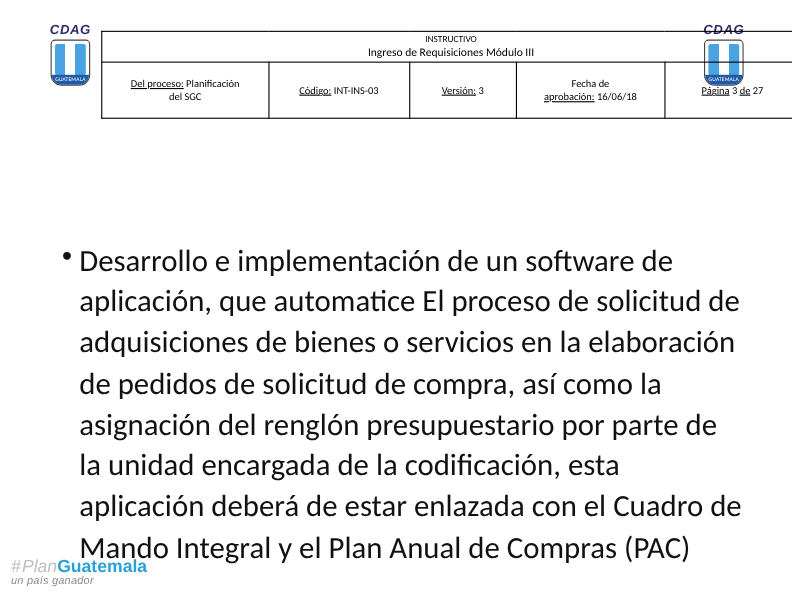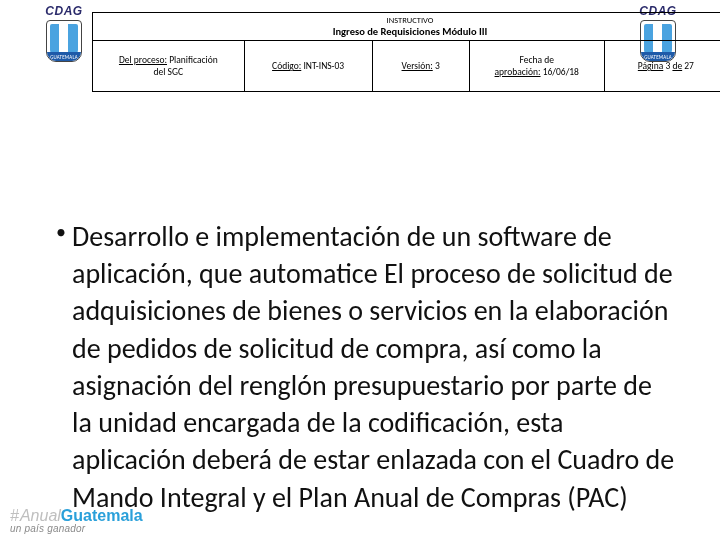--- a/index.html
+++ b/index.html
@@ -1,20 +1,20 @@
 <!DOCTYPE html>
 <html><head>
 <meta charset="utf-8">
 <style>
   * { box-sizing: border-box; margin: 0; padding: 0; }
   html, body { width: 720px; height: 540px; font-family: Calibri, Arial, sans-serif; background: #fff; color: #111; }
   .slide { position: relative; width: 720px; height: 540px; background: #fff; overflow: hidden; }
 
   
-  .header-band { position: absolute; top: 0; left: 0; right: 0; height: 76px; }
+  .header-band { position: absolute; top: 16px; left: 0; right: 0; height: 76px; }
   .logo { position: absolute; top: 4px; width: 44px; text-align: center; }
   .logo.left  { left: 42px; }
   .logo.right { right: 40px; }
   .logo .word { font-family: "Arial Black", Arial, sans-serif; font-weight: 900; font-style: italic; font-size: 12px; letter-spacing: 0.5px; color: #2b2b6b; }
   .shield {
     margin: 2px auto 0; width: 36px; height: 42px; border: 1.5px solid #444; border-radius: 4px 4px 10px 10px;
     background: #fff; position: relative; overflow: hidden;
   }
   .shield::before {
     content: ""; position: absolute; inset: 3px; border-radius: 2px 2px 8px 8px;
@@ -26,21 +26,21 @@
   }
 
   
   .doc-table {
     position: absolute; top: 12px; left: 92px; width: 636px;
     border-collapse: collapse; font-size: 9.5px; color: #000;
   }
   .doc-table th, .doc-table td { border: 1px solid #000; padding: 13px 6px; text-align: center; vertical-align: middle; }
   .doc-table .top-row td { padding: 2px 6px; }
   .doc-table .instructivo { font-size: 8.5px; }
-  .doc-table .subtitle { font-weight: 700; font-size: 10.5px; }
+  .doc-table .subtitle { font-weight: 400; font-size: 10.5px; }
   .doc-table tr.meta td { height: 34px; }
   .u { text-decoration: underline; }
 
   
   .main-title { position: absolute; top: 150px; left: 0; right: 0; text-align: center; font-size: 44px; font-weight: 400; font-family: Cambria, Georgia, serif; }
 
   
   .body-wrap { position: absolute; top: 218px; left: 56px; right: 44px; }
   .bullet-row { display: flex; }
   .bullet-dot { width: 16px; flex: 0 0 16px; font-size: 20px; line-height: 28px; }
@@ -118,18 +118,18 @@
 
   <div class="body-wrap">
     <div class="bullet-row">
       <div class="bullet-dot">•</div>
       <div class="bullet-text">Desarrollo e implementación de  un software de aplicación, que automatice El proceso de solicitud de adquisiciones de bienes o servicios en la elaboración de pedidos de solicitud de compra, así como la asignación del renglón presupuestario por parte de la unidad encargada de la codificación, esta aplicación deberá de estar enlazada con el Cuadro de Mando Integral  y el Plan Anual de Compras (PAC)</div>
     </div>
   </div>
 
   <div class="footer">
     <div class="h1">
-      <span class="hash">#</span><span class="somos">Anual</span><span class="gua">Guatemala</span>
+      <span class="hash">#</span><span class="somos">Plan</span><span class="gua">Guatemala</span>
     </div>
     <div class="h2">un país ganador</div>
   </div>
 
 </div>
 
 </body></html>

